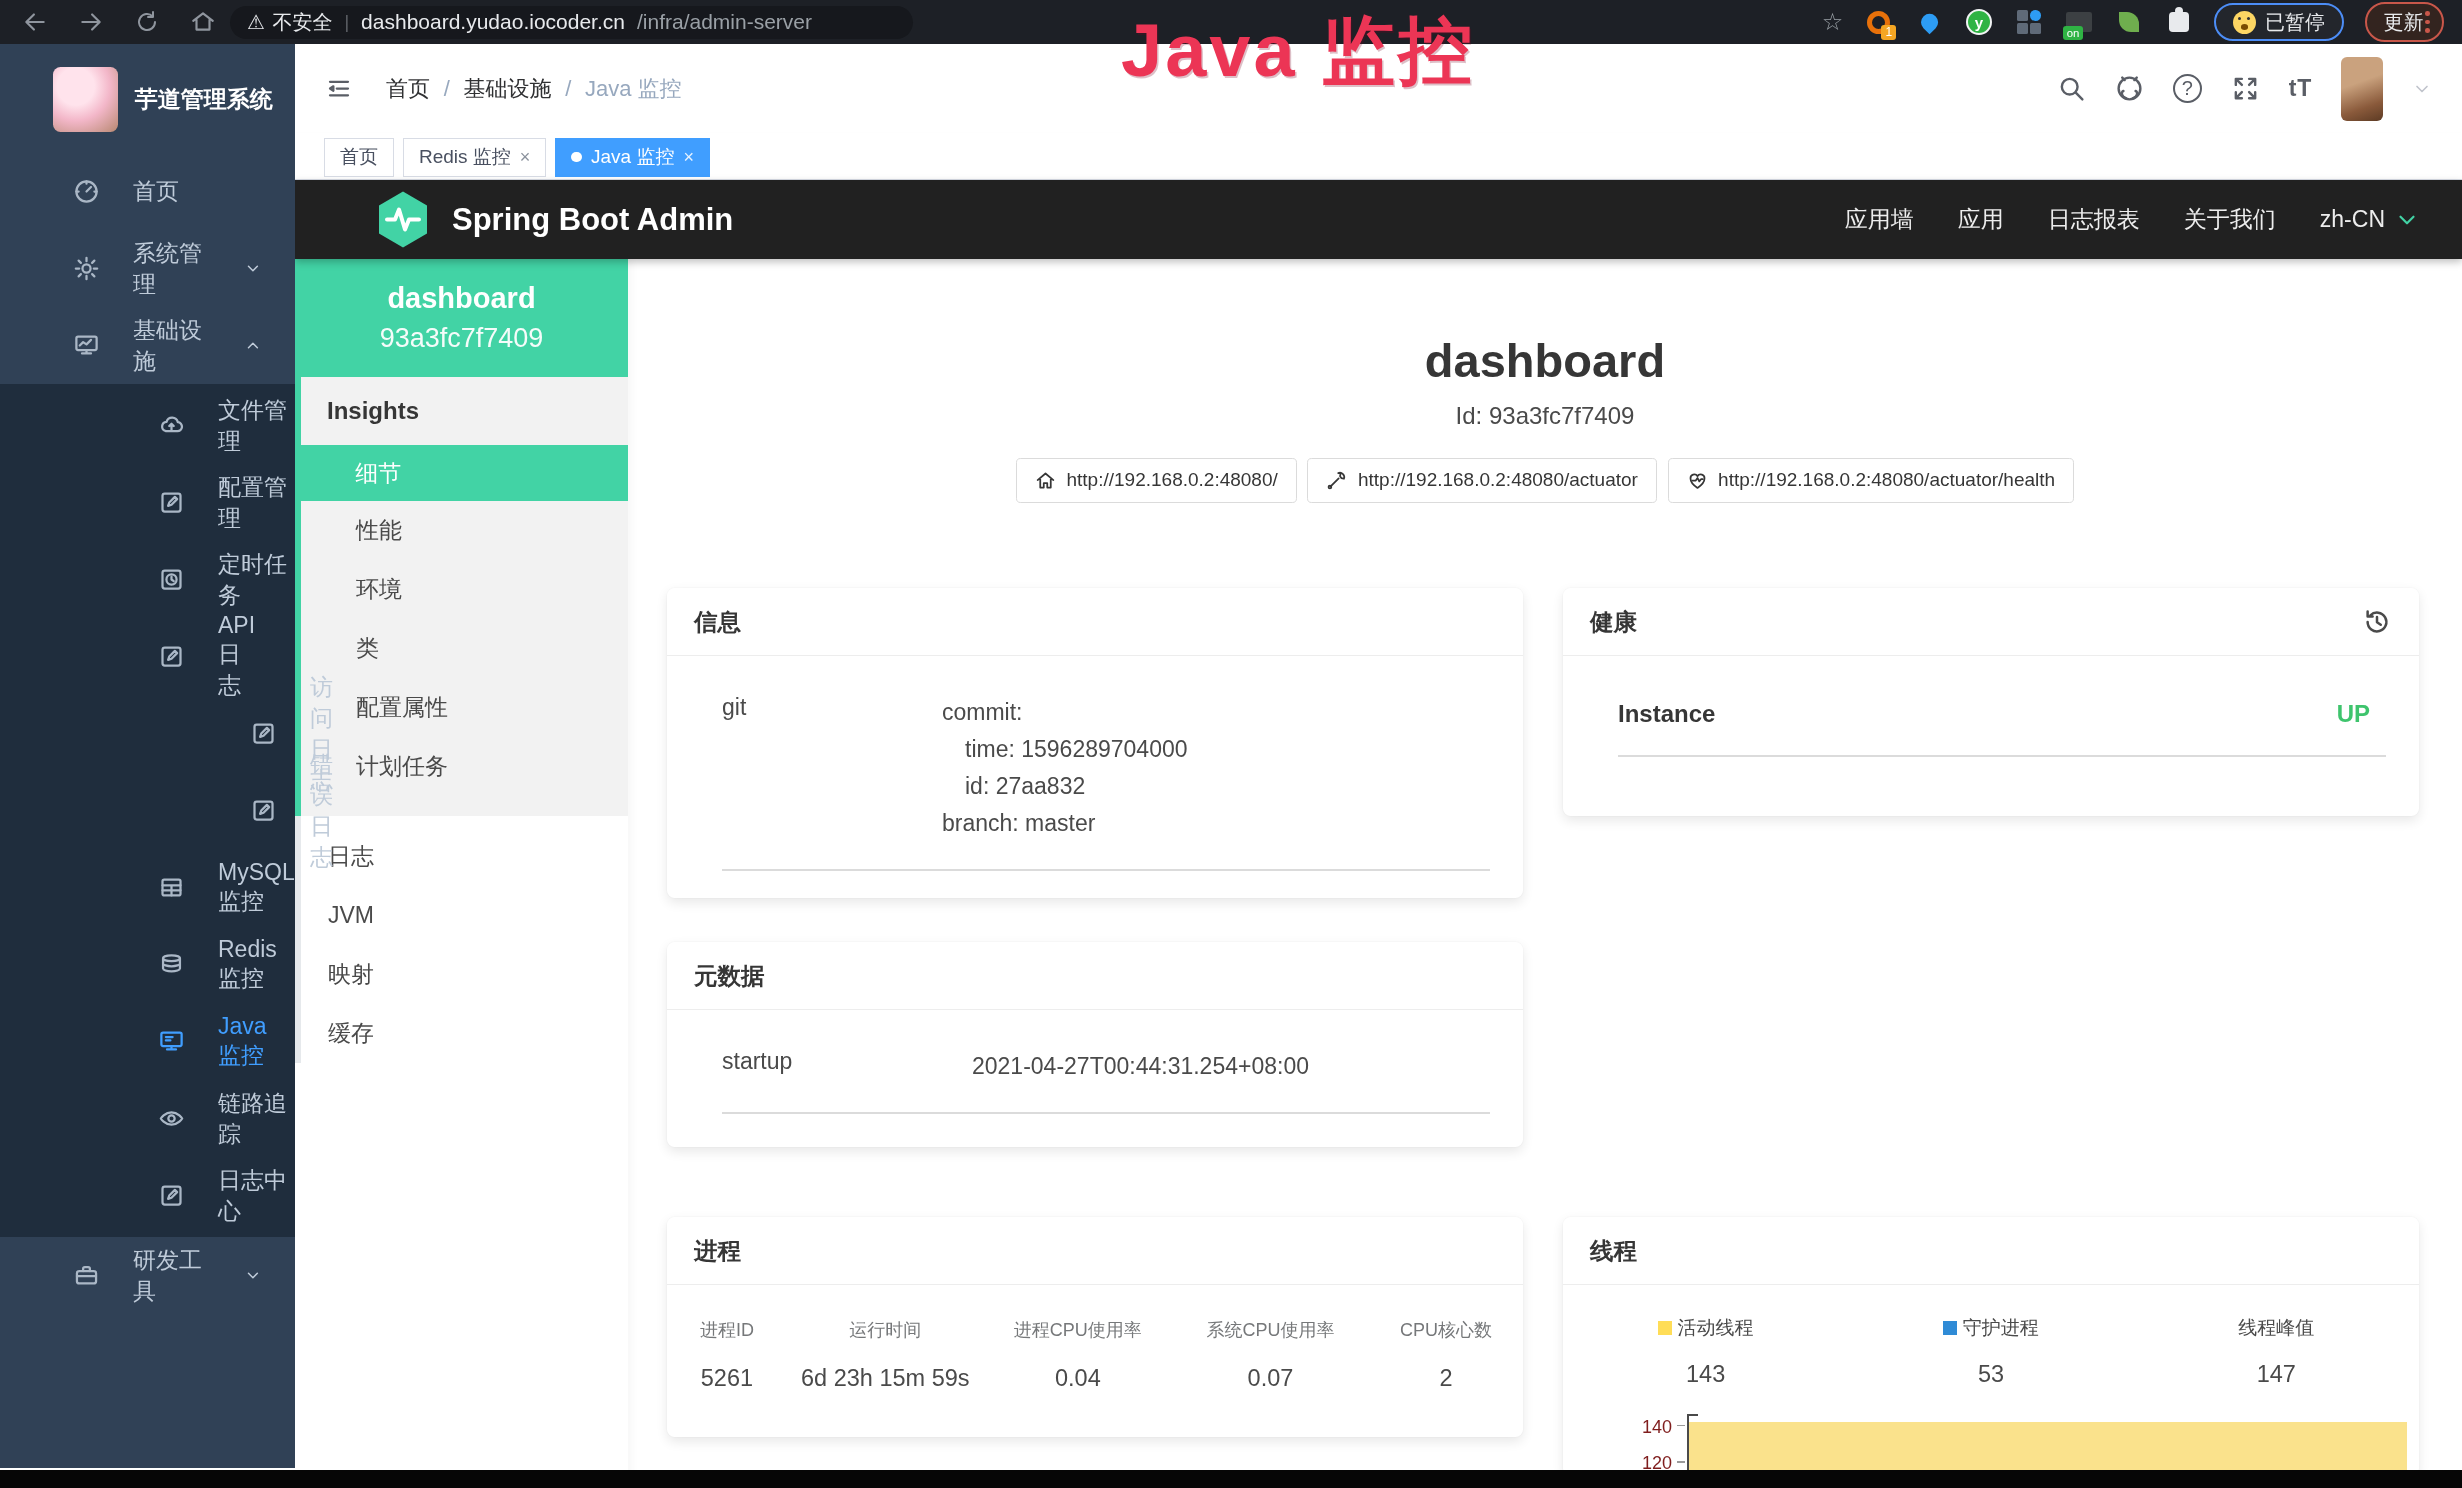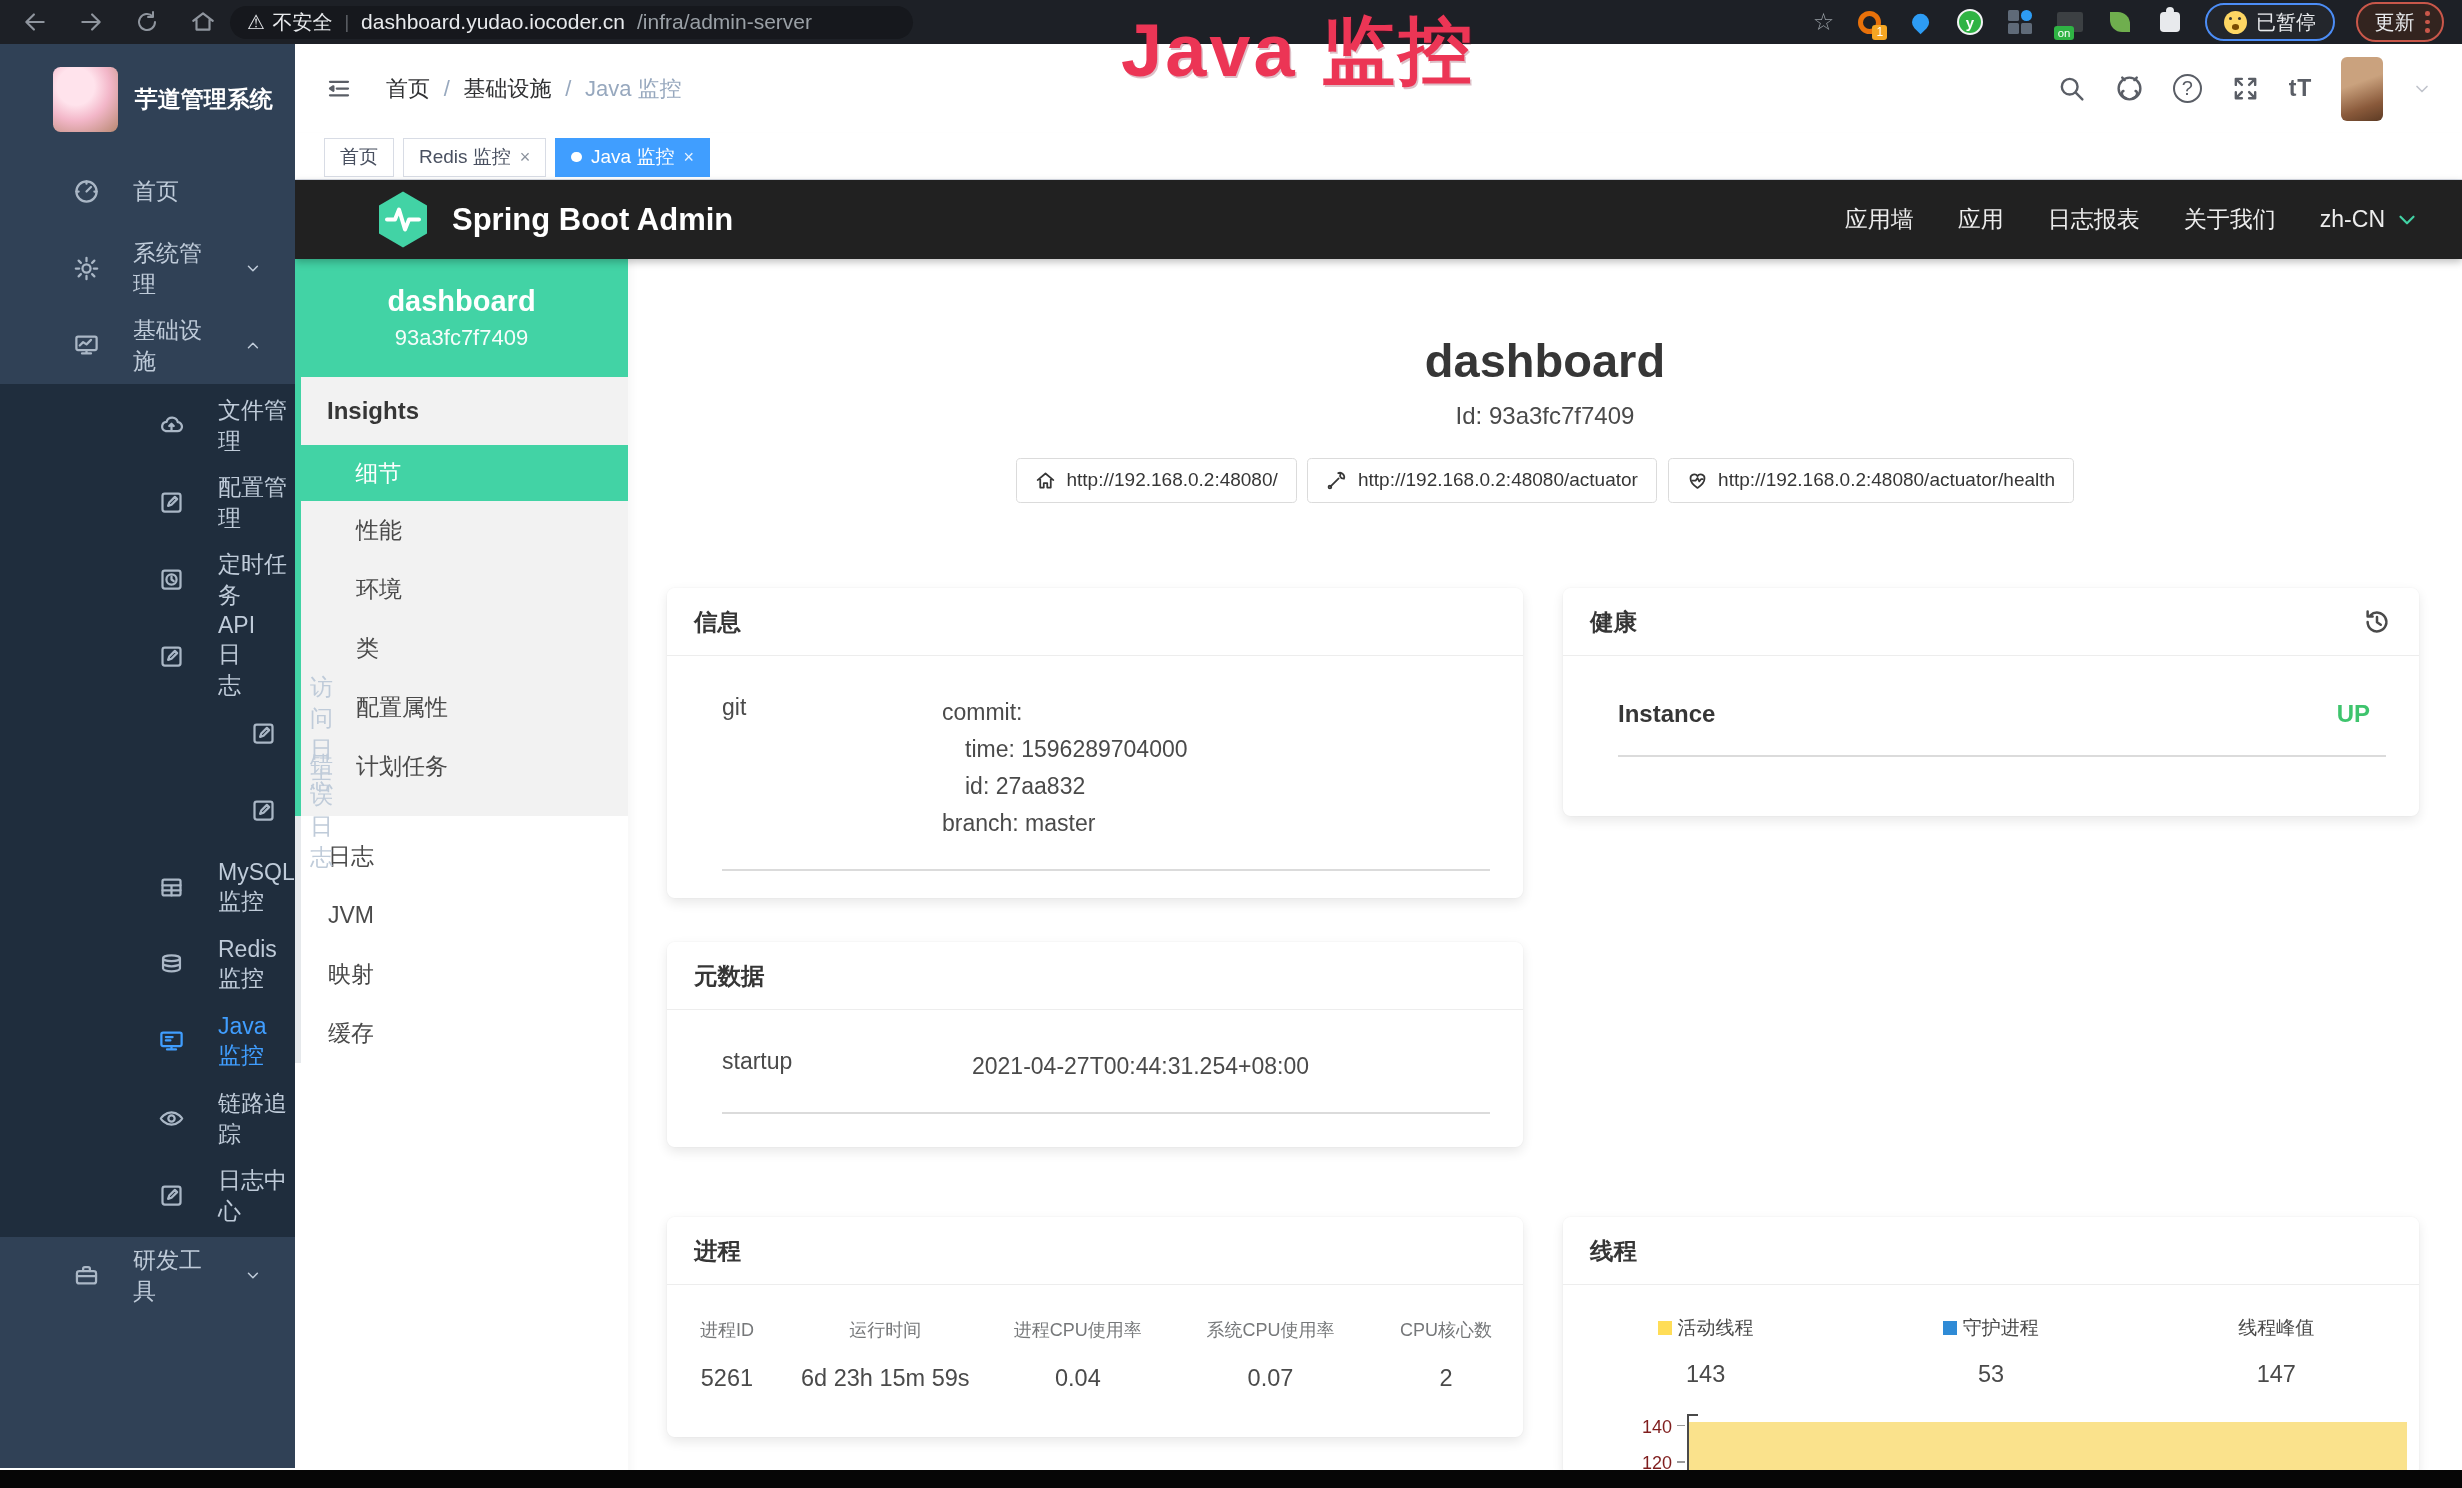--- a/index.html
+++ b/index.html
@@ -41,21 +41,21 @@
   .ext-puzzle { width:20px; height:20px; background:#e8eaed; border-radius:3.8px; position:relative; }
   .ext-puzzle::before { content:""; position:absolute; top:-5.3px; left:6px; width:8.3px; height:8.3px;
     background:#e8eaed; border-radius:50%; }
   .paused-pill { display:flex; align-items:center; gap:9px; border:2.3px solid #4c8df6; border-radius:20px;
     padding:3.8px 16.7px; color:#e8eaed; font-size:20px; background:#23262c; }
   .paused-face { width:23px; height:23px; border-radius:50%; background:#fdd663; position:relative; }
   .paused-face::before { content:""; position:absolute; left:4.6px; top:6px; width:3.8px; height:3.8px; border-radius:50%;
     background:#333; box-shadow:9px 0 0 #333; }
   .paused-face::after { content:""; position:absolute; left:7.6px; top:13px; width:7.6px; height:6px;
     border-radius:50%; background:#7a4b00; }
-  .update-pill { display:flex; align-items:center; gap:11px; border:2.3px solid #c9574a; border-radius:20px;
+  .update-pill { display:flex; align-items:center; gap:2px; border:2.3px solid #c9574a; border-radius:20px;
     padding:4.6px 12px 4.6px 16.7px; color:#e8eaed; font-size:20px; background:#33241f; }
   .kebab { display:inline-flex; flex-direction:column; gap:3.8px; }
   .kebab b { width:4.6px; height:4.6px; border-radius:50%; background:#c9574a; }
 
   
   .app-sidebar { position:absolute; left:0; top:44px; width:295px; height:1424px;
     background:#304156; color:#bfcbd9; z-index:3; }
   .logo-row { display:flex; align-items:center; gap:16.7px; padding:23px 15px 21px 53px; }
   .logo-img { width:65px; height:65px; border-radius:7.6px;
     background:radial-gradient(circle at 35% 30%, #ffe3ec 0 30%, #f3b7c9 55%, #b78870 100%); }
@@ -106,21 +106,21 @@
     color:#ededed; font-size:23px; }
   .sba-nav .locale { display:flex; align-items:center; gap:9px; }
   .sba-nav .caret-green { color:#42d3a5; width:26px; height:26px; }
 
   
   .sba-sidebar { position:absolute; left:295px; top:259px; width:333px; height:1229px; background:#fff; z-index:1;
     box-shadow:4.6px 0 7.6px rgba(0,0,0,.03); }
   .sba-app { height:118px; background:#42d3a5; color:#fff; display:flex; flex-direction:column;
     align-items:center; justify-content:center; gap:7.6px; }
   .sba-app .nm { font-size:29px; font-weight:bold; }
-  .sba-app .idv { font-size:22px; opacity:.95; }
+  .sba-app .idv { font-size:27px; opacity:.95; }
   .insights { background:#f2f2f2; border-left:6.8px solid #42d3a5; padding:20px 0 20px 0; }
   .insights-label { font-size:24px; font-weight:bold; color:#363636; padding-left:26px; margin-bottom:20px; }
   .sba-item { height:59px; display:flex; align-items:center; font-size:23px; color:#4a4a4a;
     padding-left:55px; cursor:pointer; }
   .sba-item.selected { background:#42d3a5; color:#fff; height:56px; margin-left:-6.8px; padding-left:61px; }
   .sba-root .sba-item { padding-left:27px; }
   .sba-root { border-left:6.8px solid #e6e9ec; padding-top:10.6px; }
 
   
   .main { position:absolute; left:628px; top:259px; width:1834px; height:1216px; background:#fff; }

